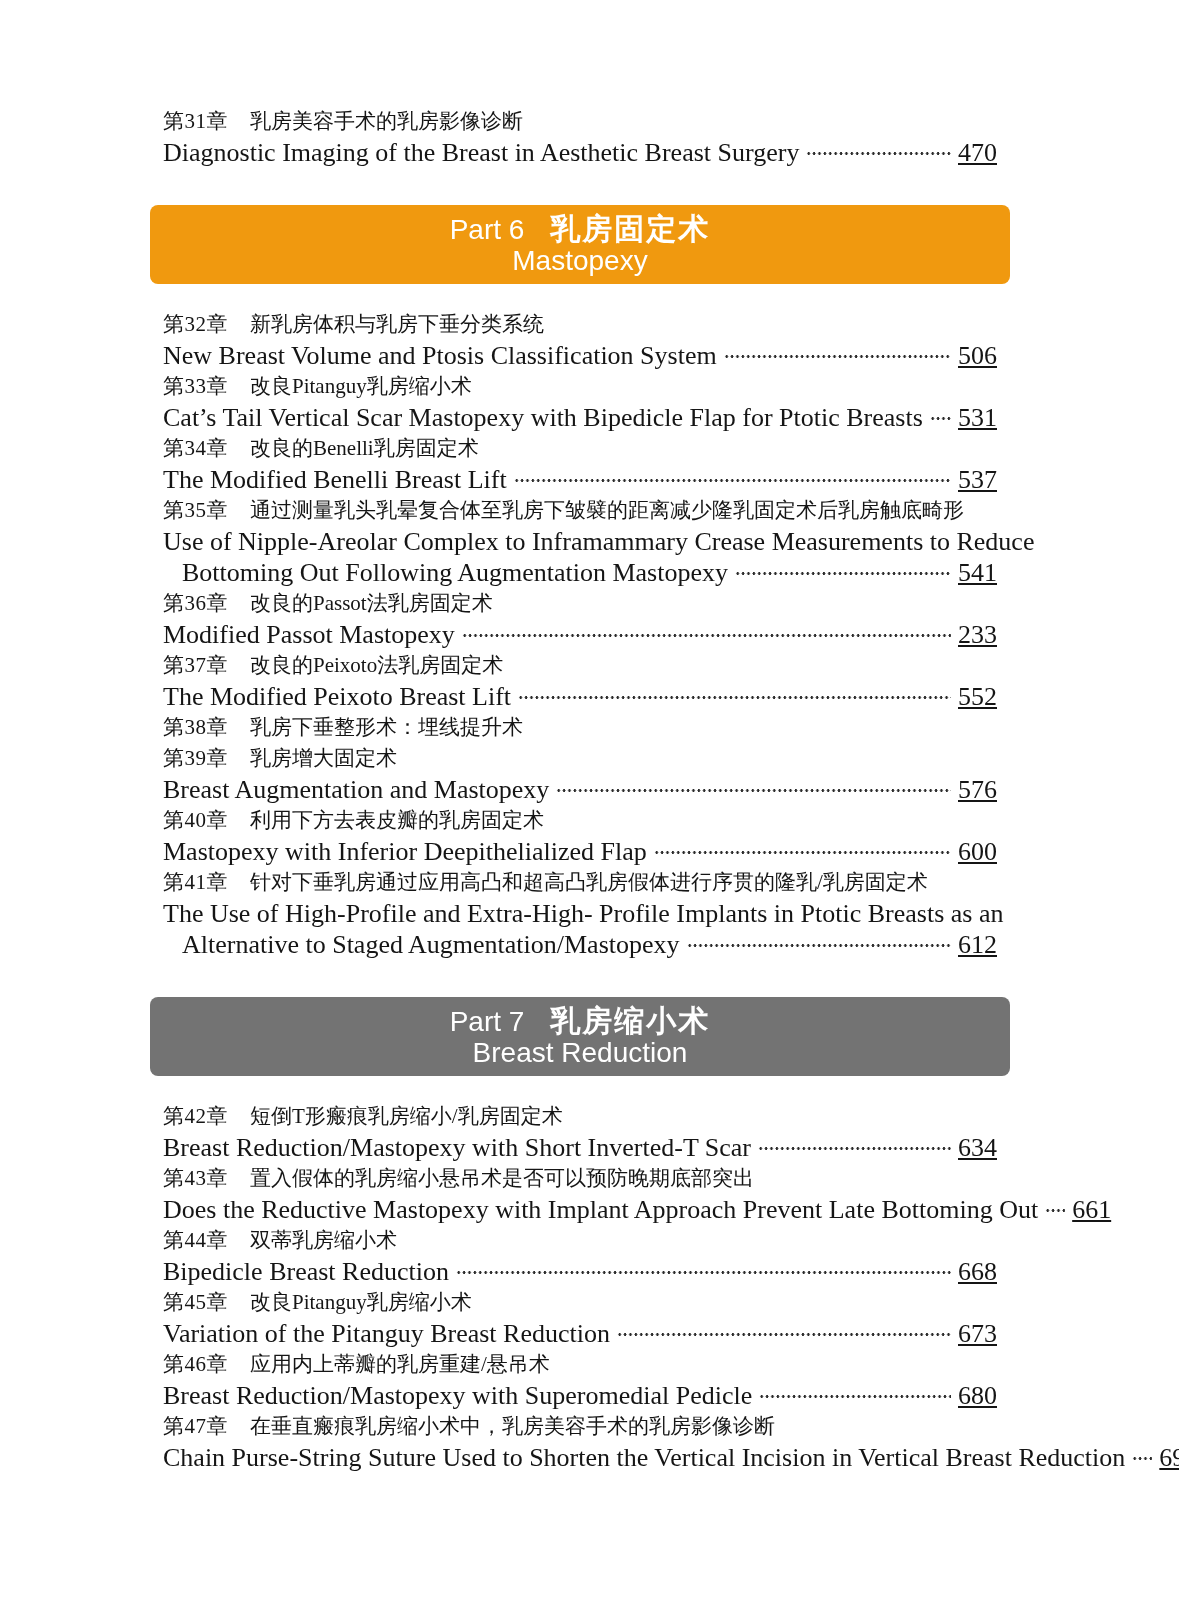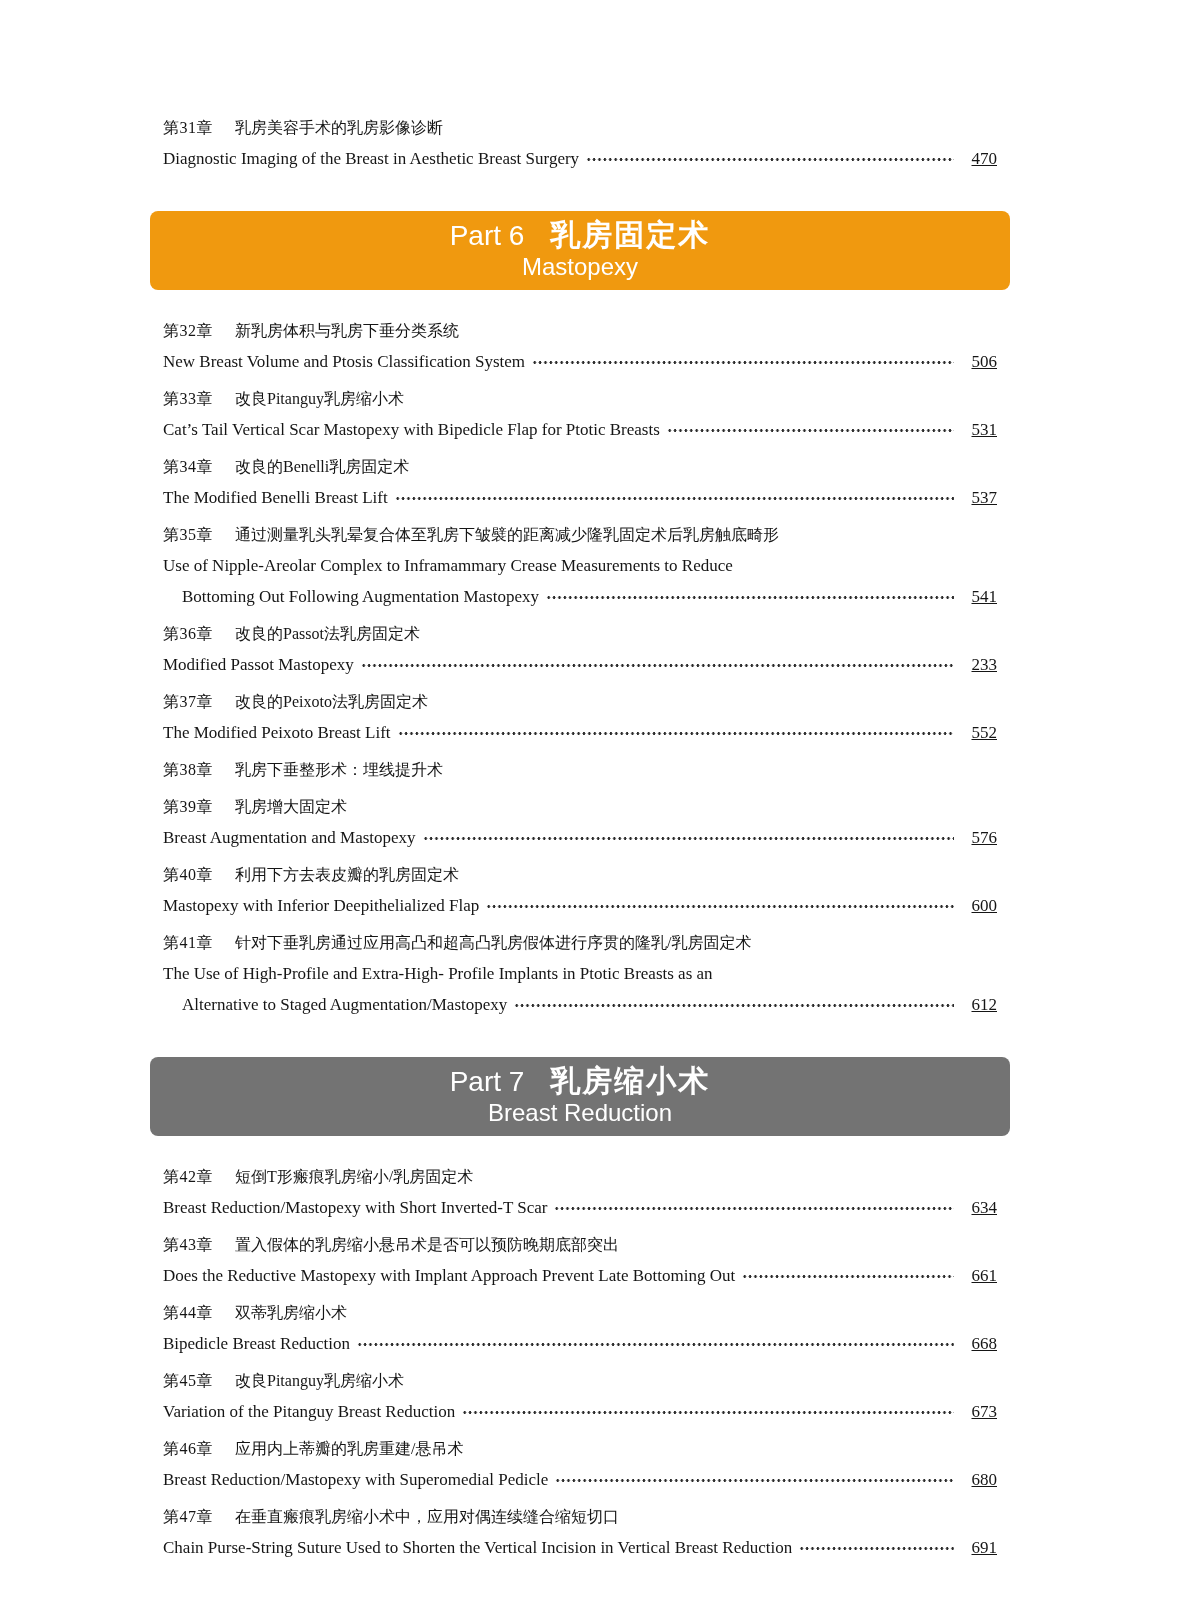--- a/index.html
+++ b/index.html
@@ -15,31 +15,30 @@
     overflow: hidden;
   }
   .page {
     box-sizing: border-box;
     width: 1179px;
     height: 1600px;
     padding: 106px 182px 40px 163px;
   }
   
   .zh-line {
-    font-size: 16px;
+    font-size: 21px;
     line-height: 31px;
     white-space: nowrap;
-    margin-top: 6px;
   }
   .chap { letter-spacing: 0.5px; }
   .zh-title { margin-left: 22px; }
   .en-line {
     display: flex;
     align-items: baseline;
-    font-size: 17px;
+    font-size: 26px;
     line-height: 31px;
     white-space: nowrap;
   }
   .en-line.cont { padding-left: 19px; }
   .en-text { flex: 0 0 auto; }
   .leader {
     flex: 1 1 auto;
     height: 3px;
     align-self: center;
     margin: 2px 7px 0 7px;
@@ -69,21 +68,21 @@
     line-height: 34px;
   }
   .banner-l1 .part-label { font-weight: 400; }
   .banner-l1 .part-zh {
     font-weight: 700;
     font-size: 30px;
     margin-left: 26px;
     letter-spacing: 2px;
   }
   .banner-l2 {
-    font-size: 24px;
+    font-size: 28px;
     line-height: 28px;
     font-weight: 400;
   }
 </style>
 </head>
 <body>
 
 <div class="page">
 
   <div class="entry">
@@ -272,21 +271,21 @@
     </div>
     <div class="en-line">
       <span class="en-text">Breast Reduction/Mastopexy with Superomedial Pedicle</span>
       <span class="leader"></span>
       <span class="page-num">680</span>
     </div>
   </div>
 
   <div class="entry">
     <div class="zh-line">
-      <span class="chap">第47章</span><span class="zh-title">在垂直瘢痕乳房缩小术中，应用对偶连续缝合缩短切口</span>
+      <span class="chap">第47章</span><span class="zh-title">在垂直瘢痕乳房缩小术中，乳房美容手术的乳房影像诊断</span>
     </div>
     <div class="en-line">
       <span class="en-text">Chain Purse-String Suture Used to Shorten the Vertical Incision in Vertical Breast Reduction</span>
       <span class="leader"></span>
       <span class="page-num">691</span>
     </div>
   </div>
 
 </div>
 

